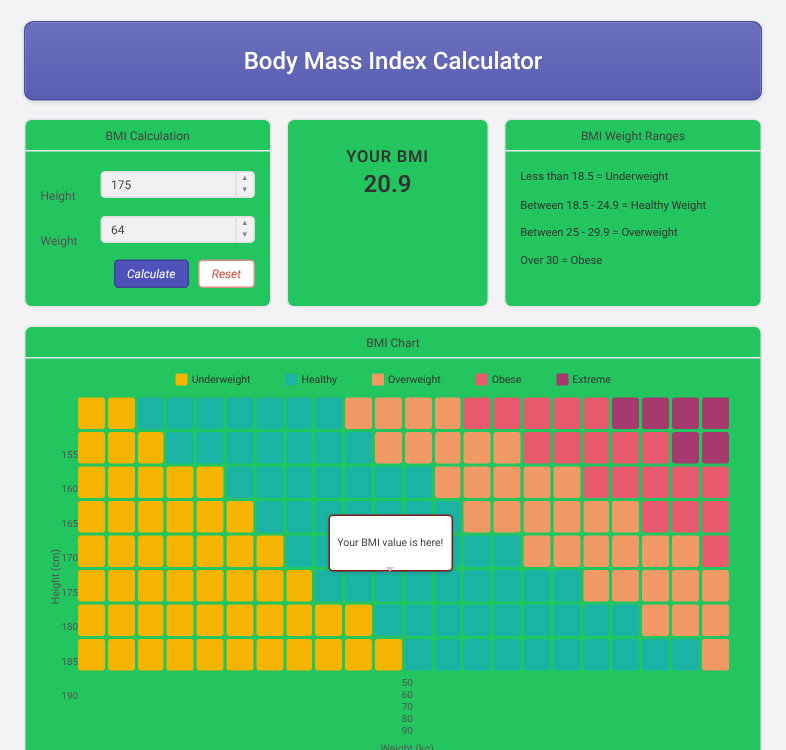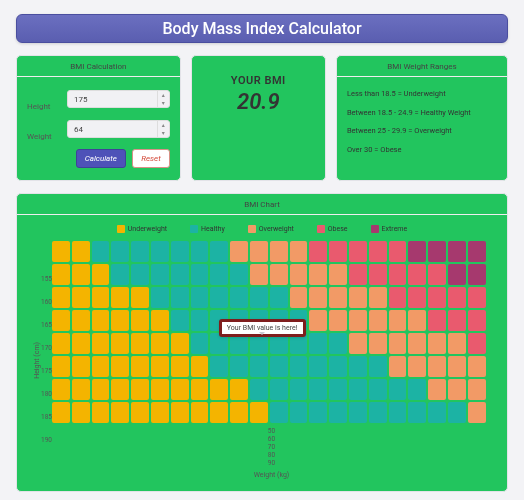--- a/index.html
+++ b/index.html
@@ -10,21 +10,21 @@
     font-size: 9px;
     color: #333;
   }
   .wrap { padding: 14px 16px; }
   .header {
     background: linear-gradient(#6b6fc0, #5a5eb0);
     border: 1px solid #4a4e9f;
     color: #fff;
     text-align: center;
     border-radius: 6px;
-    padding: 4px 0;
+    padding: 16px 0;
     font-size: 16px;
     font-weight: 500;
     box-shadow: 0 1px 3px rgba(0,0,0,.15);
   }
   .row3 {
     display: flex;
     gap: 10px;
     margin-top: 12px;
   }
   .card {
@@ -95,21 +95,21 @@
     background: #fff;
     color: #d44a3a;
     border: 1px solid #d89087;
     margin-left: 4px;
   }
   .result-body {
     text-align: center;
     padding: 18px 6px;
   }
   .result-lbl { font-size: 11px; font-weight: 600; letter-spacing: .5px; }
-  .result-val { font-size: 22px; font-weight: 600; margin-top: 2px; font-style: italic; }
+  .result-val { font-size: 16px; font-weight: 600; margin-top: 2px; }
   .ranges { font-size: 7.5px; color: #333; line-height: 1.8; padding: 10px; }
   .ranges div { margin-bottom: 5px; }
 
   .chart-card { margin-top: 12px; }
   .chart-body { padding: 6px 16px 12px; }
   .legend {
     display: flex;
     justify-content: center;
     gap: 23px;
     margin: 4px 0 8px;
@@ -155,24 +155,24 @@
     font-size: 6.5px;
     color: #555;
     margin-top: 4px;
     flex-direction: column;
   }
   .xticks span { flex:1; text-align: center; }
   .xaxis-lbl { text-align: center; font-size: 7px; color: #555; margin-top: 4px; }
   .tooltip {
     position: absolute;
     background: #fff;
-    border: 3px solid #7f1d1d;
+    border: 1px solid #7f1d1d;
     border-radius: 3px;
     font-size: 7px;
-    padding: 2px 5px;
+    padding: 14px 5px;
     color: #444;
     box-shadow: 0 1px 3px rgba(0,0,0,.15);
     pointer-events: none;
   }
   .tooltip::after {
     content:"";
     position:absolute;
     left:50%; bottom:-4px;
     margin-left:-3px;
     border:3px solid transparent;

